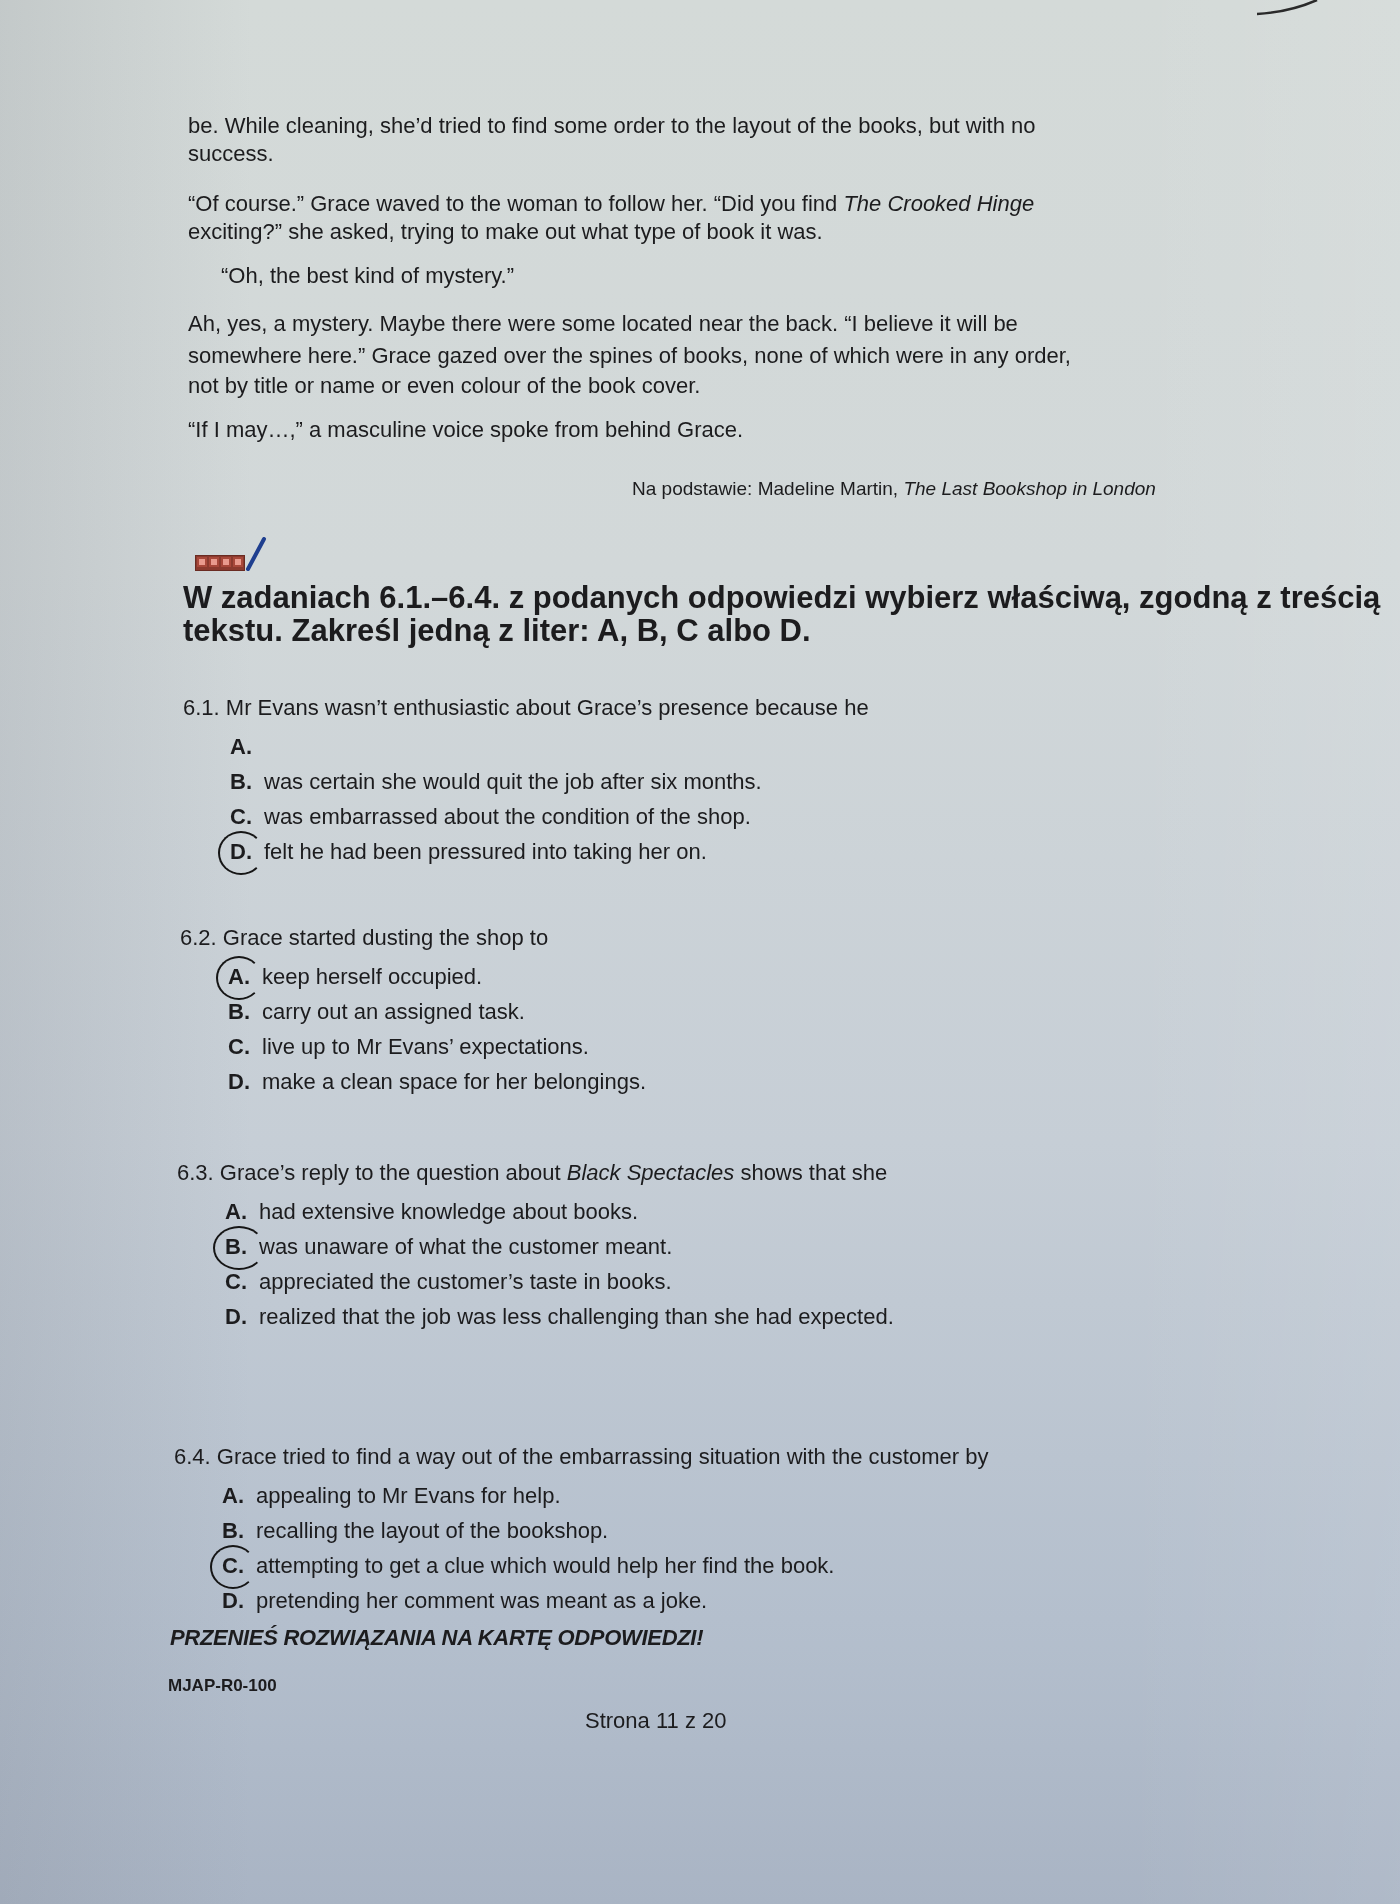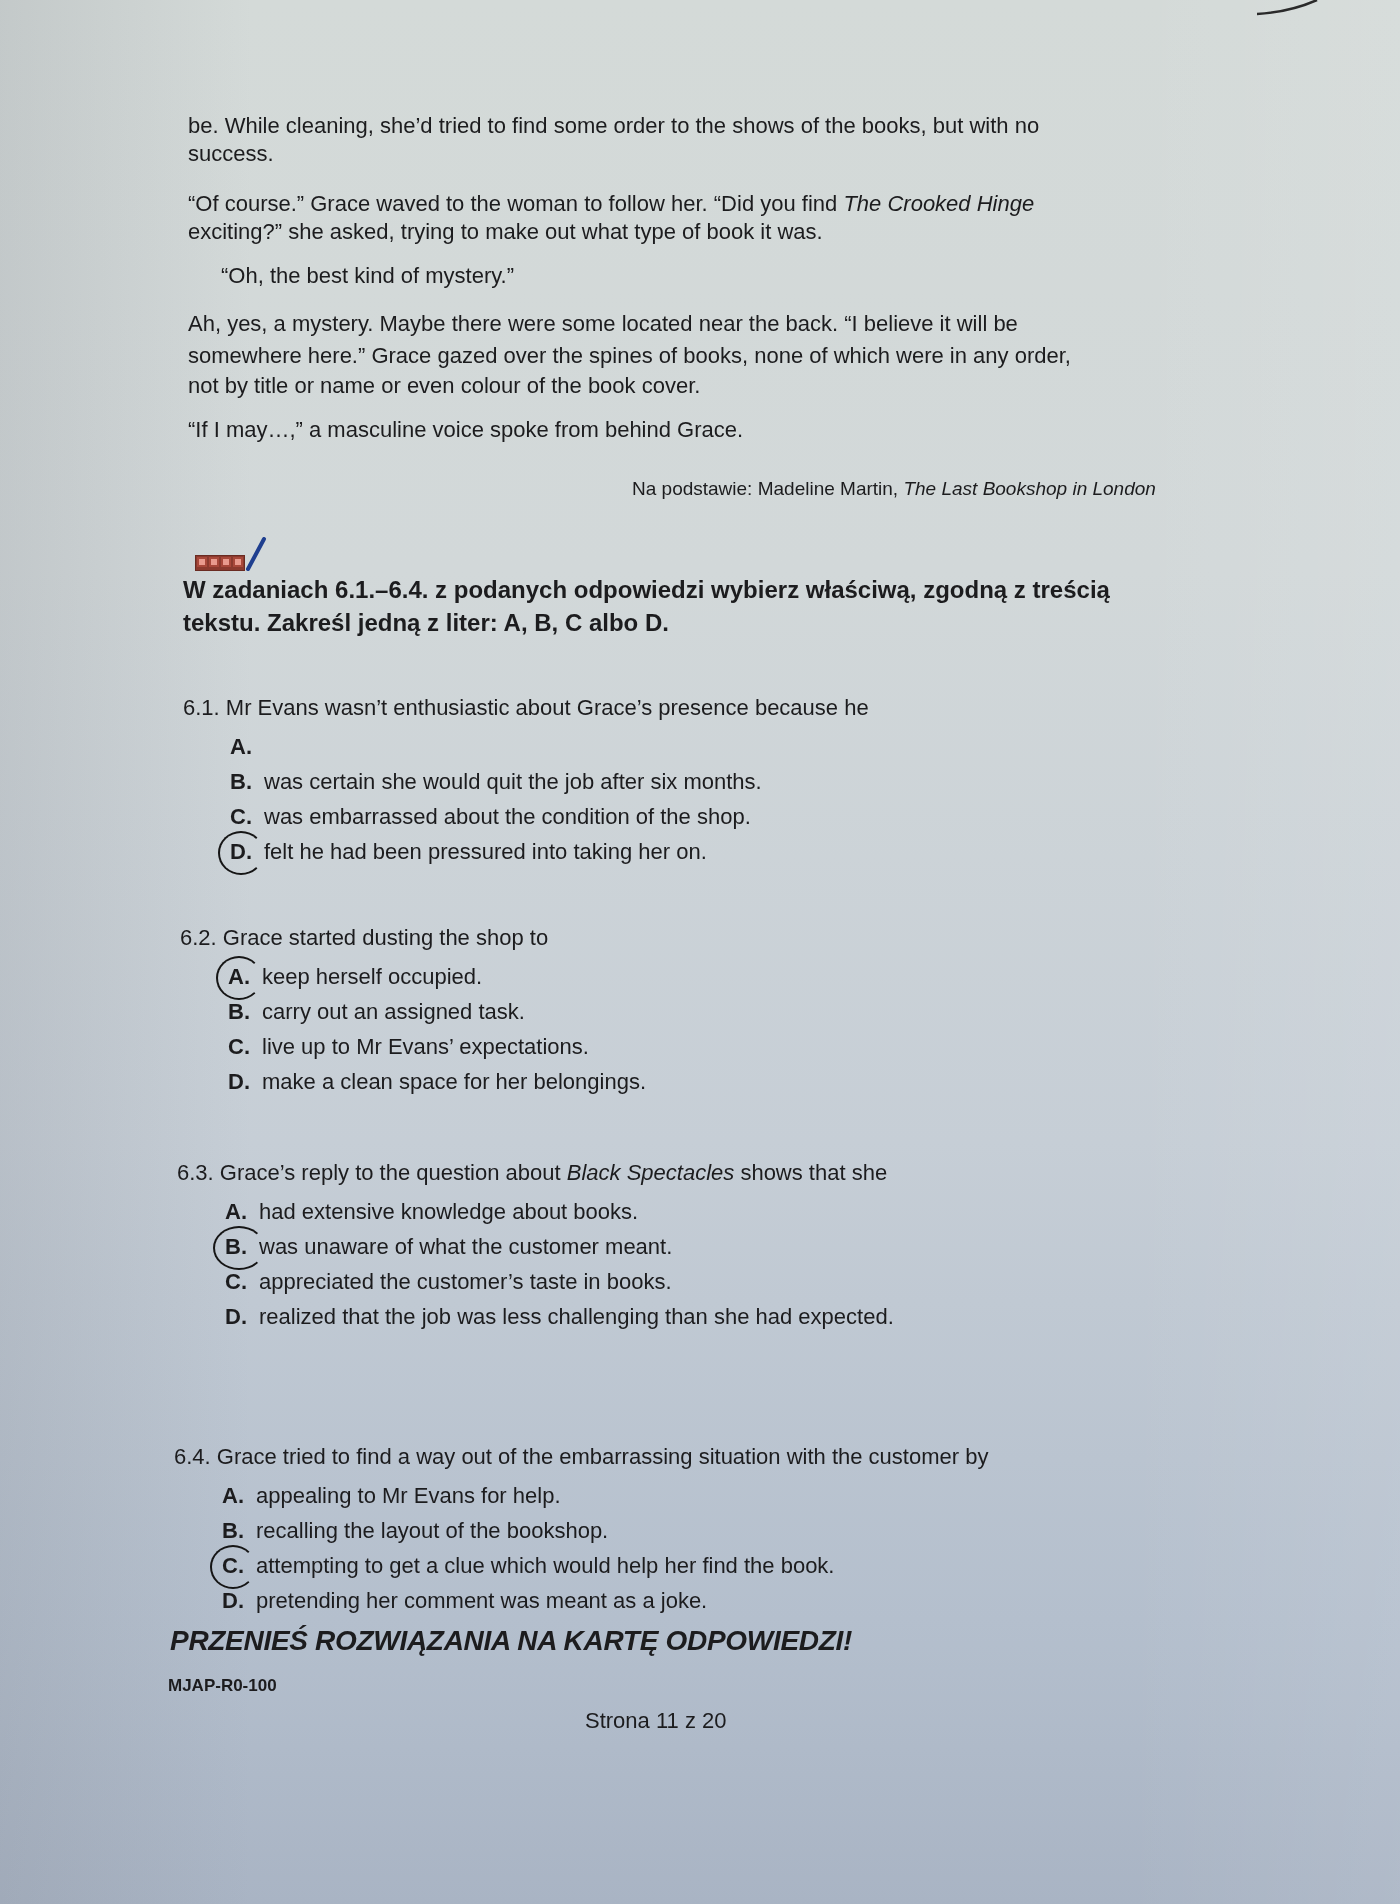--- a/index.html
+++ b/index.html
@@ -11,43 +11,43 @@
     .shade {
       position: absolute; inset: 0; pointer-events: none;
       background: linear-gradient(90deg, rgba(120,125,135,0.18) 0%, rgba(255,255,255,0) 18%, rgba(255,255,255,0) 80%, rgba(255,255,255,0.08) 100%);
     }
     .corner-mark { position: absolute; left: 1255px; top: 0; width: 70px; height: 18px; }
     .p { position: absolute; font-size: 22px; line-height: 28px; white-space: nowrap; }
     .source { position: absolute; left: 632px; top: 462px; font-size: 19px; white-space: nowrap; margin-top: 16px; }
     .task-icon { position: absolute; left: 195px; top: 537px; display: flex; align-items: flex-end; }
     .boxes { display: flex; border: 1.5px solid #6a2b22; background: #8b3a2e; height: 12px; padding: 1px; gap: 2px; }
     .boxes span { width: 10px; height: 10px; background: #e99a8d; box-shadow: inset 0 0 0 2px #a8483a; }
-    .instr { position: absolute; left: 183px; font-size: 24px; font-weight: bold; line-height: 33px; }
+    .instr { position: absolute; left: 183px; font-size: 31px; font-weight: bold; line-height: 33px; margin-top: 8px; }
     .q { position: absolute; font-size: 22px; }
     .q-title { font-weight: normal; white-space: nowrap; height: 34px; }
     .opt { display: flex; height: 35px; align-items: center; white-space: nowrap; position: relative; }
     .letter { font-weight: bold; width: 34px; display: inline-block; position: relative; }
     .circle {
       position: absolute; left: -12px; top: -8px; width: 42px; height: 40px;
       border: 2.5px solid #151515; border-radius: 50%; border-left-color: #151515; border-right-color: transparent;
     }
-    .final { position: absolute; left: 170px; top: 1625px; font-size: 28px; font-weight: bold; font-style: italic; letter-spacing: -0.3px; }
+    .final { position: absolute; left: 170px; top: 1625px; font-size: 22px; font-weight: bold; font-style: italic; letter-spacing: -0.3px; }
     .code { position: absolute; left: 168px; top: 1676px; font-size: 17px; font-weight: bold; }
     .pagenum { position: absolute; left: 585px; top: 1708px; font-size: 22px; }
   </style>
 </head>
 <body>
 
 <div class="shade"></div>
 
 <svg class="corner-mark" viewBox="0 0 70 18">
   <path d="M2 14 Q35 12 62 0" stroke="#2a2a2a" stroke-width="2.5" fill="none"></path>
 </svg>
 
-<div class="p" style="left:188px; top:112px;">be. While cleaning, she’d tried to find some order to the shows of the books, but with no</div>
+<div class="p" style="left:188px; top:112px;">be. While cleaning, she’d tried to find some order to the layout of the books, but with no</div>
 <div class="p" style="left:188px; top:140px;">success.</div>
 
 <div class="p" style="left:188px; top:190px;"><span>“Of course.” Grace waved to the woman to follow her. “Did you find </span><i>The Crooked Hinge</i></div>
 <div class="p" style="left:188px; top:218px;">exciting?” she asked, trying to make out what type of book it was.</div>
 
 <div class="p" style="left:188px; top:262px;margin-left:33px;">“Oh, the best kind of mystery.”</div>
 
 <div class="p" style="left:188px; top:310px;">Ah, yes, a mystery. Maybe there were some located near the back. “I believe it will be</div>
 <div class="p" style="left:188px; top:342px;">somewhere here.” Grace gazed over the spines of books, none of which were in any order,</div>
 <div class="p" style="left:188px; top:372px;">not by title or name or even colour of the book cover.</div>

